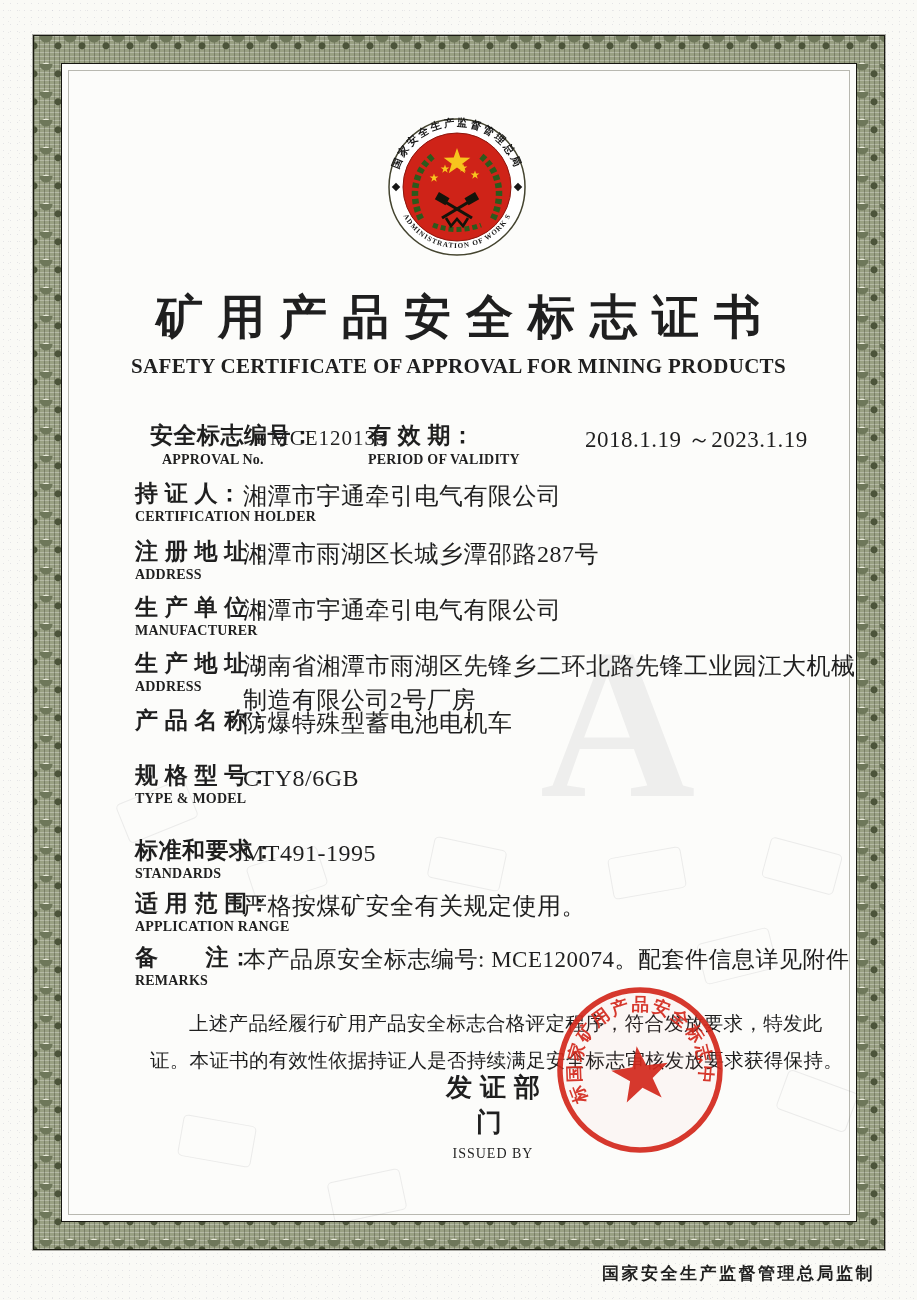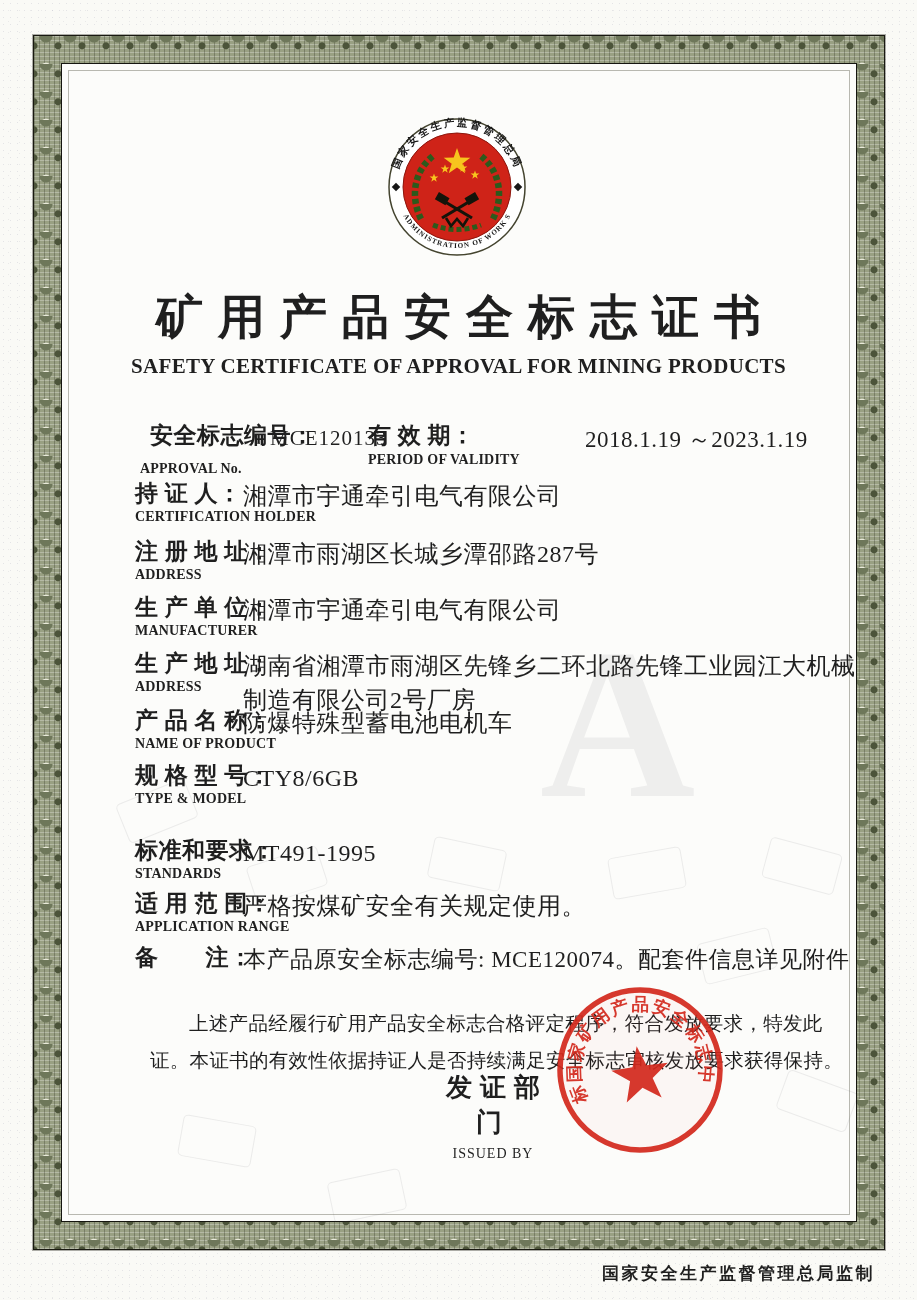--- a/index.html
+++ b/index.html
@@ -39,21 +39,21 @@
   .title{left:0; right:0; top:286px; text-align:center; font-size:47px; font-weight:700;
          letter-spacing:15px; text-indent:15px; z-index:2;}
   .subtitle{left:0; right:0; top:354px; text-align:center; font-size:21px; font-weight:700;
             letter-spacing:.3px; z-index:2;}
 
   .lab{font-size:23px; font-weight:600; letter-spacing:.5px;}
   .cap{font-size:14px; font-weight:600; letter-spacing:.2px; font-family:"Liberation Serif",serif;}
   .val{font-size:24px; letter-spacing:.5px;}
 
   .ap-label{left:150px; top:420px;}
-  .ap-caption{left:140px; top:452px;margin-top:9px;}
+  .ap-caption{left:162px; top:452px;}
   .ap-value{left:252px; top:426px; font-size:21px; letter-spacing:1px;padding-left:18px;}
   .va-label{left:368px; top:420px;}
   .va-caption{left:368px; top:452px;}
   .va-value{left:585px; top:424px; font-size:23px; letter-spacing:.5px;}
 
   .field{position:absolute; left:135px; width:740px; z-index:2;}
   .f-caption{display:block; }
   .f-value{position:absolute; left:108px; top:1px; width:615px; line-height:34px;}
   .f-value.tight{font-size:23px; width:640px;}
 
@@ -152,40 +152,40 @@
     <span class="cap f-caption">MANUFACTURER</span>
     <span class="val f-value">湘潭市宇通牵引电气有限公司</span>
   </div>
   <div class="field" style="top:648px">
     <span class="lab">生 产 地 址：</span>
     <span class="cap f-caption">ADDRESS</span>
     <span class="val f-value">湖南省湘潭市雨湖区先锋乡二环北路先锋工业园江大机械制造有限公司2号厂房</span>
   </div>
   <div class="field" style="top:705px">
     <span class="lab">产 品 名 称：</span>
-    <span class="cap f-caption">NAME OF PRODUCT</span>
     <span class="val f-value">防爆特殊型蓄电池电机车</span>
   </div>
   <div class="field" style="top:760px">
     <span class="lab">规 格 型 号：</span>
     <span class="cap f-caption">TYPE &amp; MODEL</span>
     <span class="val f-value">CTY8/6GB</span>
   </div>
   <div class="field" style="top:835px">
     <span class="lab">标准和要求：</span>
     <span class="cap f-caption">STANDARDS</span>
     <span class="val f-value">MT491-1995</span>
   </div>
   <div class="field" style="top:888px">
     <span class="lab">适 用 范 围：</span>
     <span class="cap f-caption">APPLICATION RANGE</span>
     <span class="val f-value">严格按煤矿安全有关规定使用。</span>
   </div>
   <div class="field" style="top:942px">
     <span class="lab">备　　注：</span>
+    <span class="cap f-caption">REMARKS</span>
     <span class="val f-value tight">本产品原安全标志编号: MCE120074。配套件信息详见附件</span>
   </div>
 
   <div class="abs statement">上述产品经履行矿用产品安全标志合格评定程序，符合发放要求，特发此证。本证书的有效性依据持证人是否持续满足安全标志审核发放要求获得保持。</div>
 
   <div class="abs issued">
     <div class="zh">发证部门</div>
     <div class="en">ISSUED BY</div>
   </div>
 

